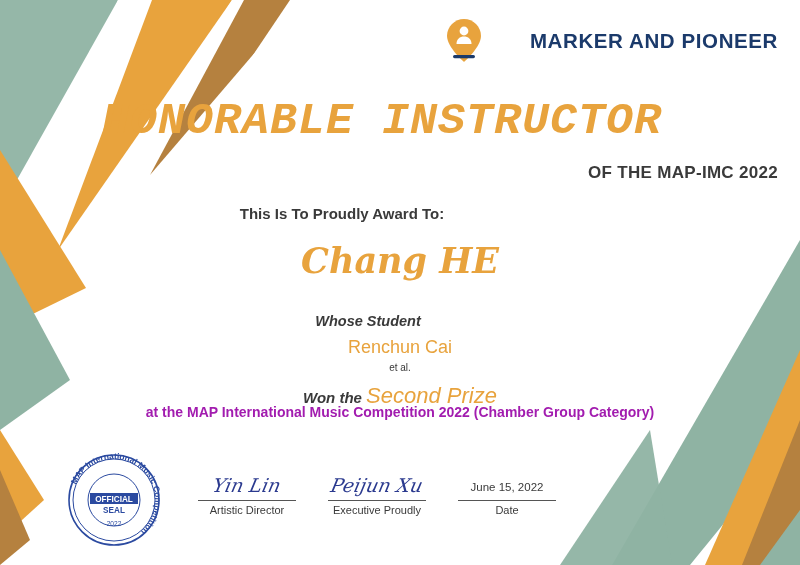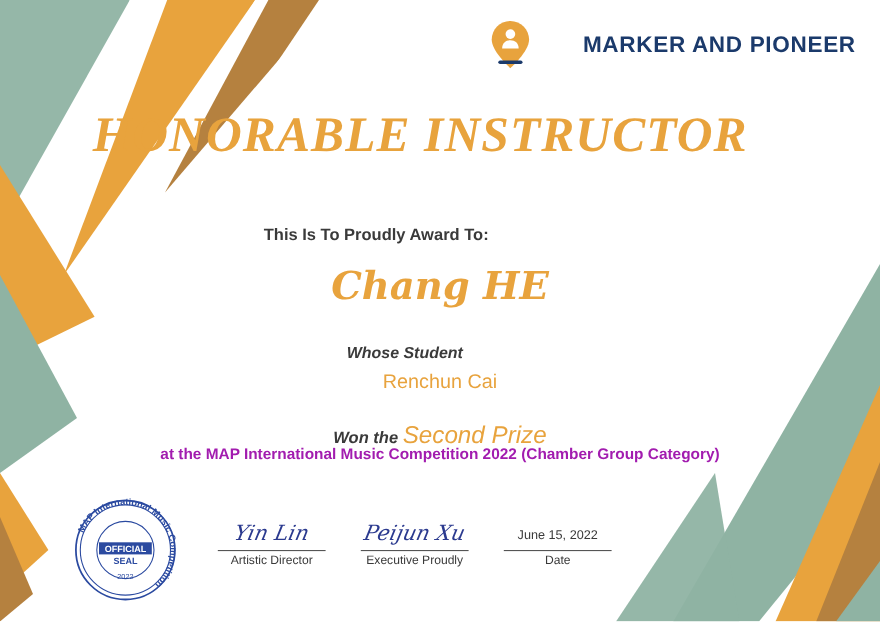--- a/index.html
+++ b/index.html
@@ -68,21 +68,21 @@
     margin-top: 3px;
   }
 
   
   .headline {
     position: absolute;
     top: 96px;
     left: 0;
     width: 764px;
     text-align: center;
-    font-family: Liberation Serif, serif;
+    font-family: Liberation Mono, monospace;
     font-style: italic;
     font-weight: bold;
     font-size: 45px;
     letter-spacing: 1px;
     color: #e8a33d;
     white-space: nowrap;
   }
   .subhead {
     position: absolute;
     top: 163px;
@@ -257,25 +257,27 @@
         <path d="M12.5 26 C12.5 21.2 15.8 18.6 20 18.6 C24.2 18.6 27.5 21.2 27.5 26 Z" fill="#ffffff"></path>
         <rect x="9" y="37" width="22" height="3.2" rx="1.6" fill="#1b3a6b"></rect>
       </svg>
     </div>
     <div class="logo-text">
       <div class="logo-title">MARKER AND PIONEER</div>
     </div>
   </div>
 
   <div class="headline">HONORABLE INSTRUCTOR</div>
+  <div class="subhead">OF THE MAP-IMC 2022</div>
 
   <div class="award-to">This Is To Proudly Award To:</div>
   <div class="recipient">Chang HE</div>
   <div class="whose-student">Whose Student</div>
   <div class="student-name">Renchun Cai</div>
+  <div class="etal">et al.</div>
   <div class="won-line">
     <span>Won the</span>
     <span class="prize">Second Prize</span>
   </div>
   <div class="competition">at the MAP International Music Competition 2022 (Chamber Group Category)</div>
 
   <div class="seal">
     <svg viewBox="0 0 104 104" xmlns="http://www.w3.org/2000/svg">
       <defs>
         <path id="sealArc" d="M 52,52 m -41,0 a 41,41 0 1,1 82,0 a 41,41 0 1,1 -82,0"></path>

